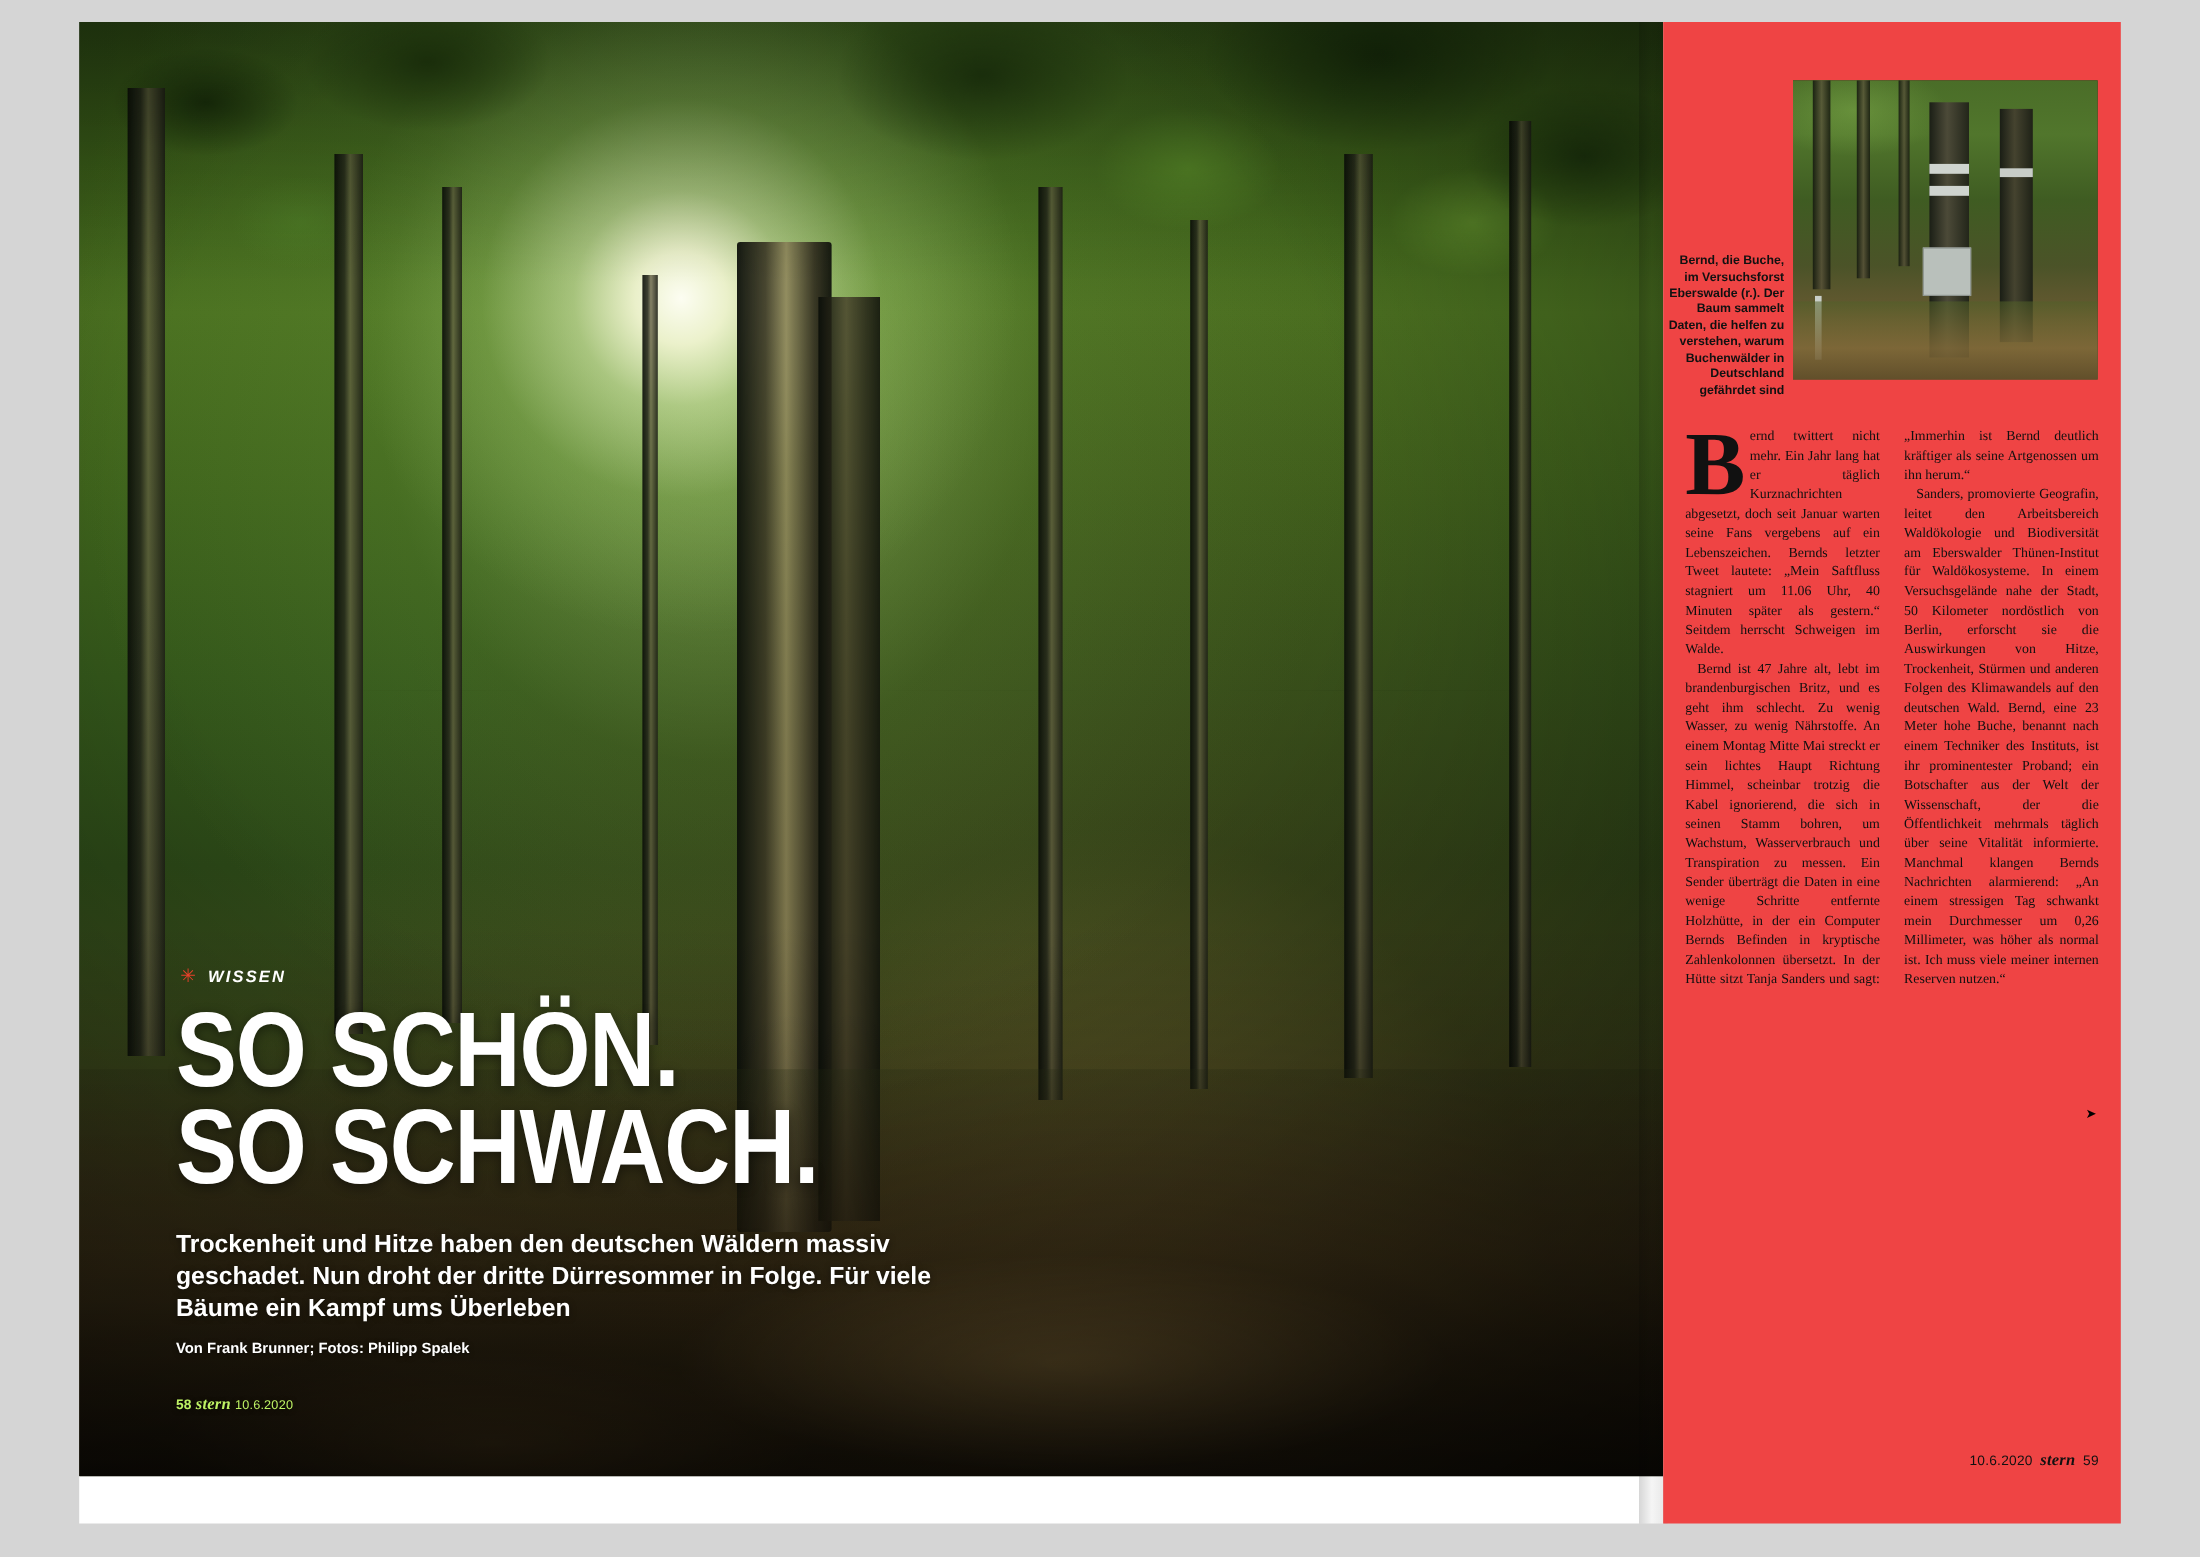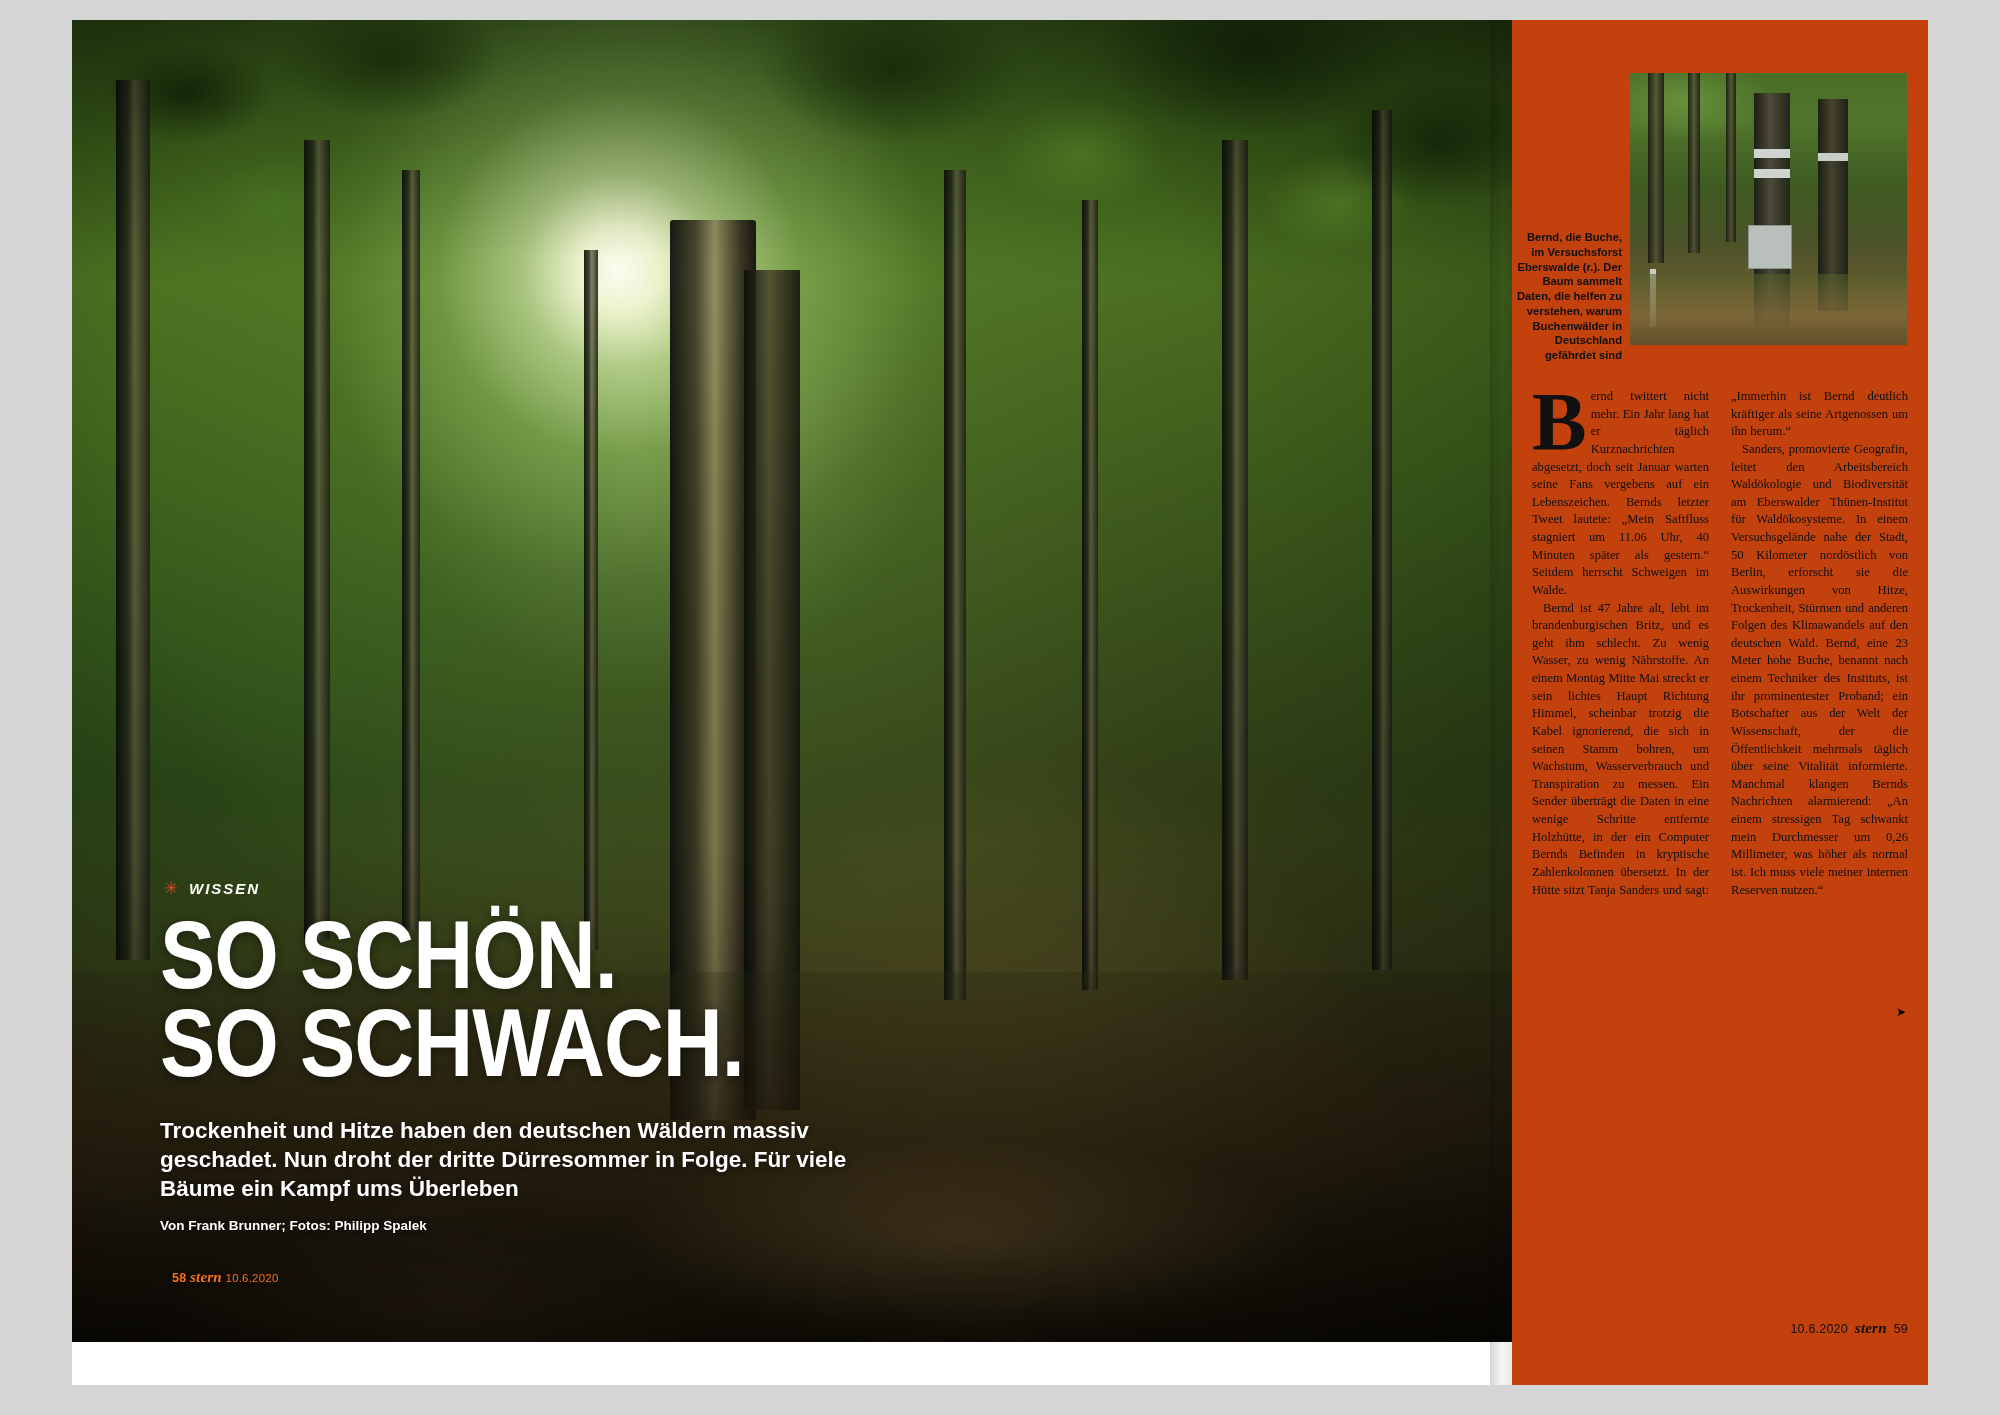--- a/index.html
+++ b/index.html
@@ -126,35 +126,35 @@
     text-shadow:0 1px 6px rgba(0,0,0,0.5);
   }
   .byline{
     font-family:"Liberation Sans",sans-serif;
     font-weight:700;
     font-size:13.5px;
     margin-top:14px;
     text-shadow:0 1px 5px rgba(0,0,0,0.55);
   }
   .folio-left{
-    position:absolute;left:100px;bottom:56px;
-    font-family:"Liberation Sans",sans-serif;
-    font-size:12.5px;font-weight:700;color:#f97316;
+    position:absolute;left:88px;bottom:56px;
+    font-family:"Liberation Sans",sans-serif;
+    font-size:12.5px;font-weight:700;color:#bef264;
     letter-spacing:0.2px;
     text-shadow:0 1px 5px rgba(0,0,0,0.6);
   }
   .folio-left .mag{font-family:"Liberation Serif",serif;font-style:italic;font-weight:700;font-size:15px;}
   .folio-left .date{font-weight:400;font-size:11.5px;}
 
   
   .page-right{
     position:absolute;
     left:1512px;top:20px;
     width:416px;height:1365px;
-    background:#c2410c;
+    background:#ef4444;
     overflow:hidden;
   }
   .photo-small{
     position:absolute;left:118px;top:53px;width:277px;height:272px;
     overflow:hidden;background:#23401a;
   }
   .ps-bg{
     position:absolute;inset:0;
     background:
       radial-gradient(ellipse 120px 60px at 20% 10%, rgba(150,200,90,0.35) 0%, rgba(150,200,90,0) 70%),

